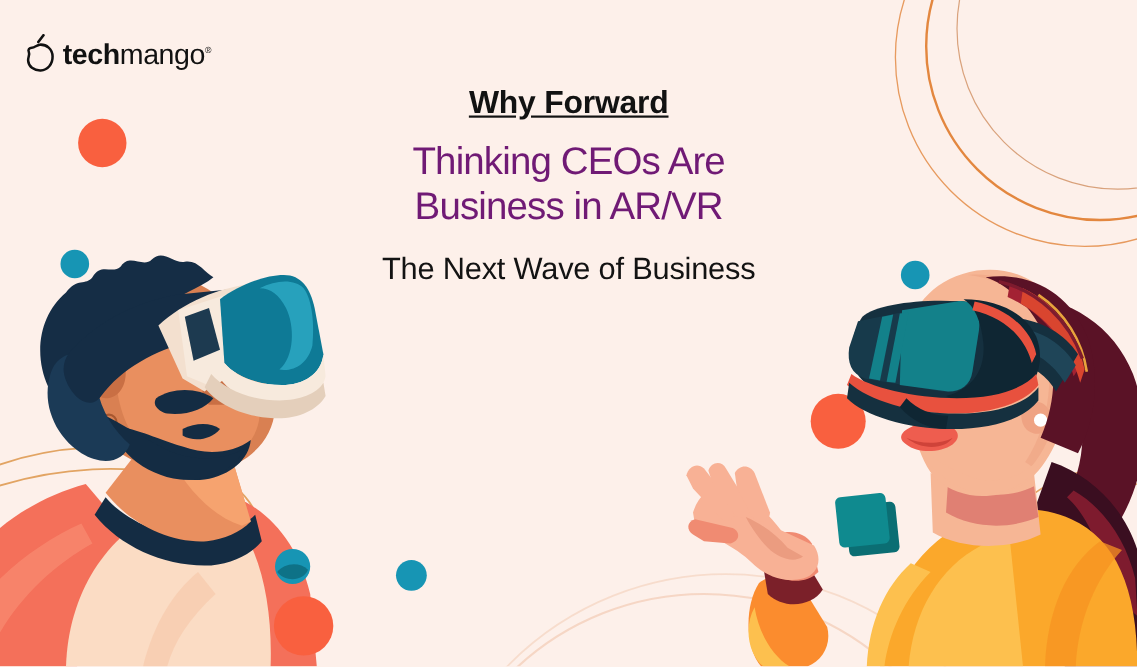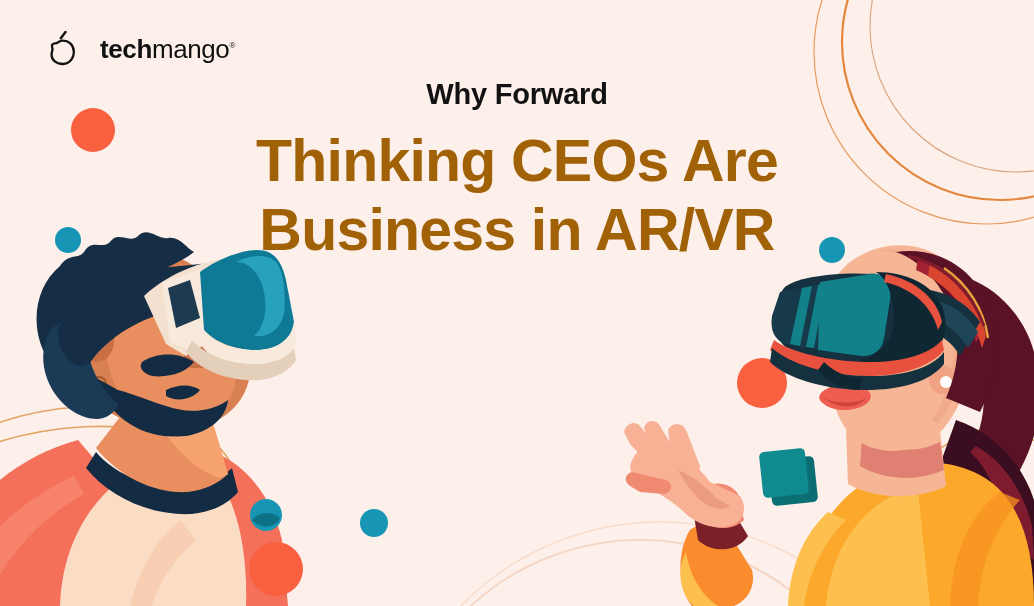--- a/index.html
+++ b/index.html
@@ -15,24 +15,24 @@
     height:606px;
     background:#FDF0EA;
     overflow:hidden;
   }
   .layer { position:absolute; inset:0; }
   svg.layer { width:1034px; height:606px; display:block; }
 
   
   #logo {
     position:absolute;
-    left:48px; top:28px;
+    left:22px; top:28px;
     display:flex;
     align-items:center;
-    gap:24px;
+    gap:7px;
     height:42px;
     justify-content:center;
   }
   #logo .mark { width:28px; height:36px; flex:0 0 auto; }
   #logo .wordmark {
     position:relative;
     font-size:26px;
     letter-spacing:-0.4px;
     color:#111111;
     line-height:1;
@@ -55,26 +55,27 @@
     width:640px;
     text-align:center;
     z-index:6;
   }
   #eyebrow {
     font-size:29px;
     font-weight:700;
     color:#121212;
     letter-spacing:-0.2px;
     line-height:1.15;
+    text-decoration:underline;
   }
   #headline {
     margin-top:16px;
-    font-size:59px;
-    font-weight:700;
-    color:#a16207;
+    font-size:35px;
+    font-weight:400;
+    color:#701a75;
     line-height:1.16;
     letter-spacing:-0.8px;
   }
   #headline .l2 { display:block; }
   #subhead {
     margin-top:16px;
     font-size:28px;
     font-weight:400;
     color:#131313;
     line-height:1.45;
@@ -247,16 +248,17 @@
     <div class="wordmark"><span class="bold">tech</span><span class="light">mango</span><span class="reg">®</span></div>
   </div>
 
   <div id="textblock">
     <div id="eyebrow">Why Forward</div>
     <div id="headline">
       <span class="l1">Thinking CEOs Are</span>
       <span class="l2">Business in AR/VR</span>
     </div>
     <div id="subhead">
+      <span class="s1">The Next Wave of Business</span>
     </div>
   </div>
 
 </div>
 
 </body></html>

